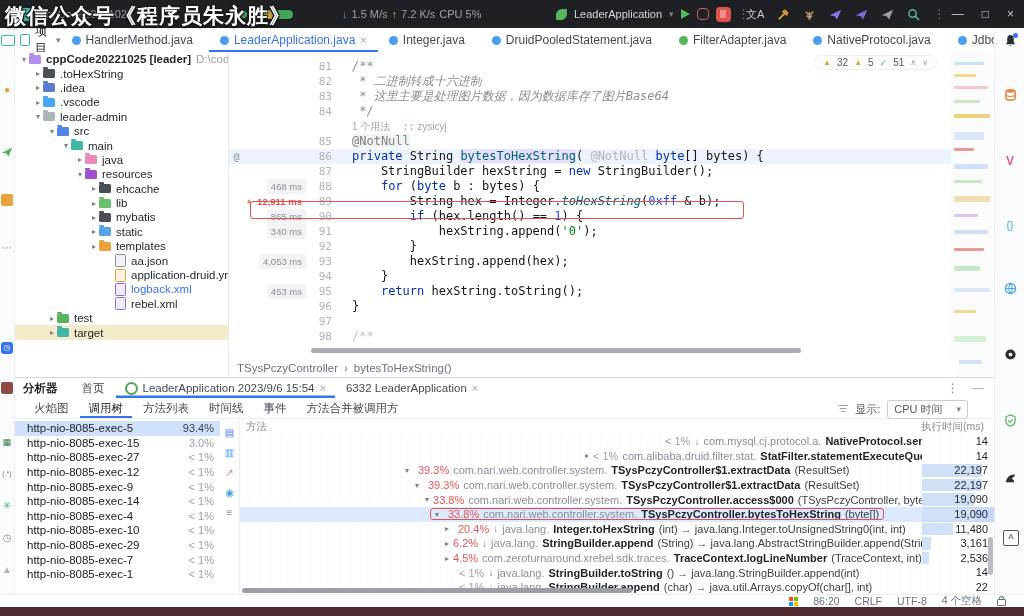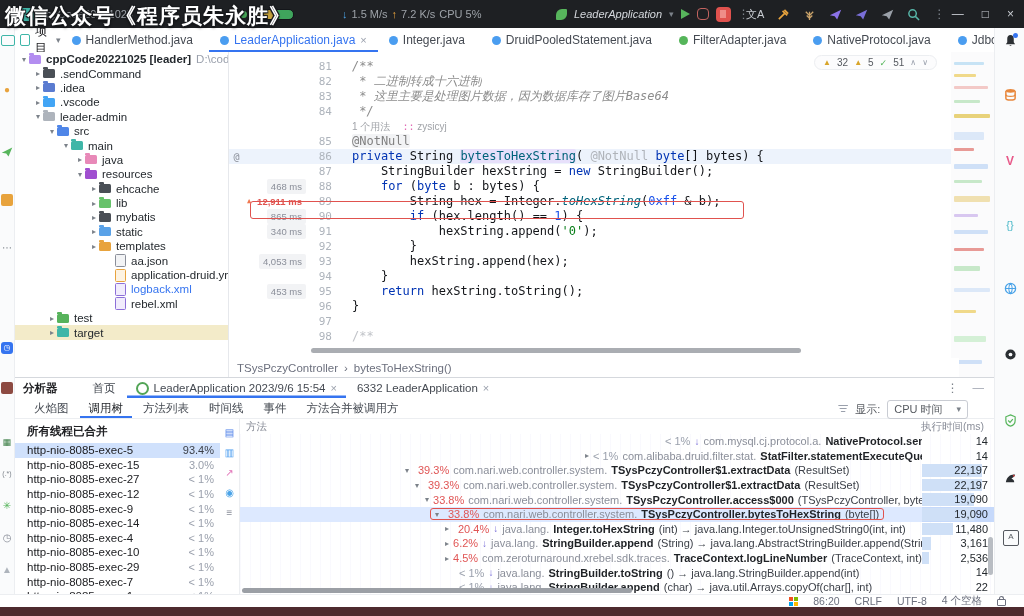--- a/index.html
+++ b/index.html
@@ -10,21 +10,21 @@
   .tb{position:absolute;top:0;height:28px;display:flex;align-items:center;gap:6px;}
   .tb-left{left:8px;}
   .tb-appicon{width:13px;height:13px;border-radius:3px;background:#3fb6a8;}
   .tb-dot{left:240px;}.tb-dot i{width:7px;height:7px;border-radius:50%;background:#46a657;display:block;}
   .tb-pill{left:256px;}.tb-pill i{width:36px;height:9px;border-radius:5px;display:block;
     background:linear-gradient(90deg,#c9a43c 0 55%,#3fa45c 55%);border:1px solid #14161a;}
   .tb-stats{left:342px;gap:4px;color:#9da2a8;}
   .tb-stats .dn{color:#4aa3e8;}.tb-stats .up{color:#e8a33d;}
   .tb-run{left:556px;gap:7px;}
   .tb-leaf{width:11px;height:11px;border-radius:6px 1px 6px 1px;background:#57b55c;}
-  .tb-runname{color:#d5d8dd;font-style:italic;}
+  .tb-runname{color:#d5d8dd;}
   .chev{color:#7c828a;font-size:9px;}
   .play{width:0;height:0;border-left:9px solid #57b55c;border-top:5px solid transparent;border-bottom:5px solid transparent;}
   .bugicon{width:10px;height:10px;border:1.6px solid #c2635f;border-radius:4px;}
   .stopbtn{width:15px;height:15px;border-radius:4px;background:#e0524e;display:flex;align-items:center;justify-content:center;}
   .stopbtn i{width:6px;height:8px;background:#ef8d89;display:block;}
   .vdots{color:#7c828a;font-size:12px;letter-spacing:0;}
   .tb-tools{left:746px;gap:13px;}
   .ticn{font-size:11px;color:#c8ccd2;}
   .tb-win{right:10px;gap:18px;color:#c8ccd2;font-size:12px;}
   
@@ -111,21 +111,21 @@
   .ehscroll{position:absolute;left:82px;top:296px;width:490px;height:5px;border-radius:3px;background:#9b9fa5;opacity:.85;}
   
   .minimap{position:absolute;left:951px;top:52px;width:43px;height:325px;background:#fbfbfc;overflow:hidden;}
   .mm{position:absolute;border-radius:1px;}
   
   .breadcrumb{position:absolute;left:229px;top:358px;width:722px;height:19px;display:flex;align-items:center;gap:6px;
     color:#6c707e;font-size:11.5px;background:#fff;padding-left:8px;}
   
   .prof{position:absolute;left:15px;top:377px;width:979px;height:217px;background:#fff;border-top:1px solid #d5d8dd;overflow:hidden;}
   .prof-tabs{height:20px;display:flex;align-items:center;gap:2px;padding-left:8px;font-size:11.5px;}
-  .prof-title{font-weight:bold;margin-right:24px;}
+  .prof-title{font-weight:bold;margin-right:13px;}
   .ptab{display:flex;align-items:center;gap:5px;height:20px;padding:0 9px;color:#454a52;}
   .ptab[data-variant="active"]{box-shadow:inset 0 -2.5px 0 #3574f0;}
   .pring{width:9px;height:9px;border-radius:50%;border:2px solid #53a557;}
   .prof-tabs-right{margin-left:auto;display:flex;gap:14px;padding-right:10px;color:#9aa0ac;}
   .prof-subtabs{height:20px;display:flex;align-items:center;gap:2px;padding-left:10px;font-size:11.5px;border-bottom:1px solid #eceef1;}
   .pst{padding:0 9px;height:20px;display:flex;align-items:center;color:#454a52;}
   .pst[data-variant="active"]{color:#1f2226;box-shadow:inset 0 -2px 0 #3574f0;}
   .prof-subtabs-right{margin-left:auto;display:flex;align-items:center;gap:8px;padding-right:26px;color:#55595f;font-size:11px;}
   .filtericon{width:10px;height:8px;background:
     linear-gradient(#9aa0ac 0 1.5px,transparent 1.5px 3px,#9aa0ac 3px 4.5px,transparent 4.5px 6px,#9aa0ac 6px 7.5px,transparent 7.5px);
@@ -355,21 +355,21 @@
         <span class="tind" style="padding-left: 4px;"></span>
         <span class="pchev">▾</span>
         <span class="picon" data-icon="folder-root"></span>
         <span class="plabel">cppCode20221025 [leader]</span>
         <span class="psuffix">D:\code\</span>
       </div>
       <div class="prow">
         <span class="tind" style="padding-left: 18px;"></span>
         <span class="pchev">▸</span>
         <span class="picon" data-icon="folder-dark"></span>
-        <span class="plabel">.sendCommand</span>
+        <span class="plabel">.toHexString</span>
         <span class="psuffix"></span>
       </div>
       <div class="prow">
         <span class="tind" style="padding-left: 18px;"></span>
         <span class="pchev">▸</span>
         <span class="picon" data-icon="folder-idea"></span>
         <span class="plabel">.idea</span>
         <span class="psuffix"></span>
       </div>
       <div class="prow">
@@ -773,21 +773,20 @@
     <div class="prof-subtabs-right" style="position:absolute;right:0;top:21px;height:20px;gap:7px;">
       <span class="filtericon"></span>
       <span>显示:</span>
       <span class="select">
         <span>CPU 时间</span>
         <span class="chev">▾</span>
       </span>
     </div>
     <div class="prof-body">
       <div class="threads">
-        <div class="th-hdr">所有线程已合并</div>
         <div>
 
         <div class="throw" data-variant="selected">
               <span class="thname">http-nio-8085-exec-5</span>
               <span class="thpct">93.4%</span>
             </div>
             <div class="throw">
               <span class="thname">http-nio-8085-exec-15</span>
               <span class="thpct">3.0%</span>
             </div>

